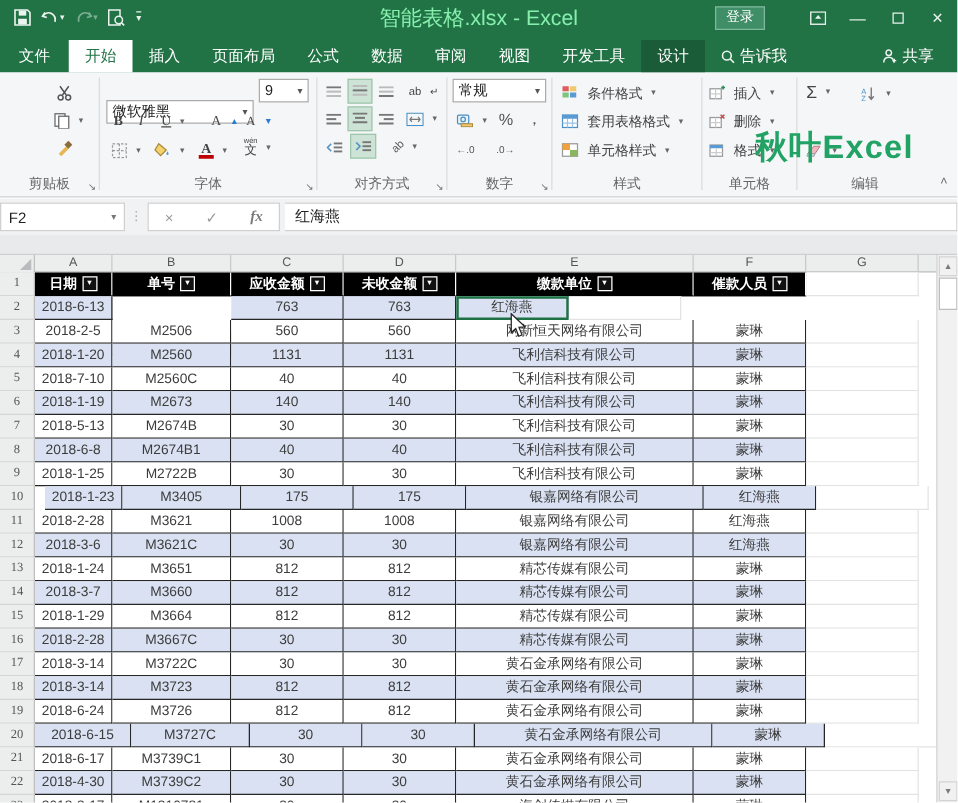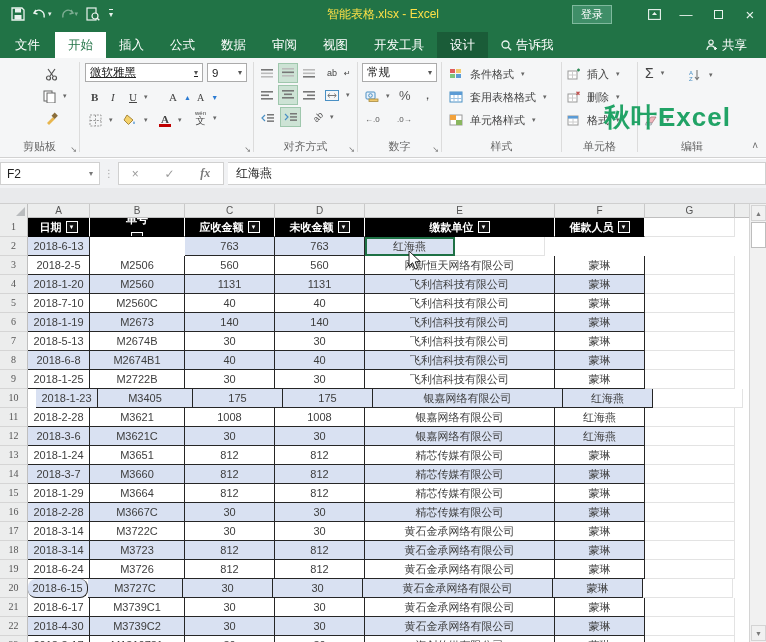--- a/index.html
+++ b/index.html
@@ -10,21 +10,21 @@
   html,body{width:766px;height:642px;overflow:hidden;background:#fff;}
   body{position:relative;font-size:12px;color:#333;}
 
   
   .titlebar{position:absolute;left:0;top:0;width:766px;height:28px;background:var(--accent);display:flex;align-items:center;color:#fff;}
   .qat{display:flex;align-items:center;gap:2px;padding-left:8px;}
   .qat .btn{display:flex;align-items:center;height:22px;padding:0 3px;cursor:default;}
   .qat svg{display:block;}
   .mini-caret{font-size:7px;color:#eaf3ee;margin-left:1px;}
   .dim{opacity:.45;}
-  .win-title{position:absolute;left:0;right:0;text-align:center;font-size:12px;color:#fde047;pointer-events:none;}
+  .win-title{position:absolute;left:0;right:0;text-align:center;font-size:17px;color:#86efac;pointer-events:none;}
   .win-ctrls{margin-left:auto;display:flex;align-items:center;height:28px;}
   .signin{background:var(--signin);border:1px solid #7fb99d;color:#fff;font-size:11px;height:19px;line-height:17px;padding:0 8px;margin-right:26px;}
   .wc{width:32px;height:28px;display:flex;align-items:center;justify-content:center;color:#eaf3ee;font-size:13px;}
   .wc .maxbox{width:9px;height:9px;border:1px solid #eaf3ee;display:block;}
   .wc.close{font-size:15px;}
 
   
   .tabrow{position:absolute;left:0;top:28px;width:766px;height:30px;background:var(--accent);display:flex;align-items:flex-end;color:#fff;}
   .tab{height:26px;line-height:26px;padding:0 13px;font-size:12.5px;cursor:default;white-space:nowrap;}
   .tab.file{padding:0 15px;}
@@ -133,20 +133,21 @@
         <span class="maxbox"></span>
       </span>
     <span class="wc close">×</span>
   </div>
 </div>
 
 <div class="tabrow">
   <span class="tab file">文件</span>
   <span class="tab active">开始</span>
   <span class="tab">插入</span>
+  <span class="tab">页面布局</span>
   <span class="tab">公式</span>
   <span class="tab">数据</span>
   <span class="tab">审阅</span>
   <span class="tab">视图</span>
   <span class="tab">开发工具</span>
   <span class="tab contextual">设计</span>
   <span class="tab tellme">
     <svg width="11" height="11" viewBox="0 0 11 11">
         <circle cx="4.5" cy="4.5" r="3.5" fill="none" stroke="#eaf3ee" stroke-width="1.3"></circle>
         <line x1="7.2" y1="7.2" x2="10.2" y2="10.2" stroke="#eaf3ee" stroke-width="1.4"></line>
@@ -183,21 +184,21 @@
           <path d="M2 11 L8 5 L10 7 L4 13 z" fill="#e8b64f"></path>
           <rect x="7.5" y="1.5" width="4.5" height="4.5" transform="rotate(45 9.7 3.7)" fill="#8a6d3b"></rect>
         </svg>
       </span>
     <div class="glabel">剪贴板</div>
     <span class="launcher">↘</span>
   </div>
   <div class="gdiv" style="left:79px;"></div>
 
   <div class="group" style="left:80px;width:173px;">
-    <div class="combo" style="position:absolute;left:5px;top:5px;width:118px;text-decoration:underline;">
+    <div class="combo" style="position:absolute;left:5px;top:22px;width:118px;">
         <span>微软雅黑</span>
         <span class="car">▾</span>
       </div>
     <div class="combo" style="position:absolute;left:127px;top:5px;width:40px;">
         <span>9</span>
         <span class="car">▾</span>
       </div>
     <span class="rbtn" style="position:absolute;left:8px;top:29px;">
         <span class="letterB">B</span>
       </span>
@@ -238,20 +239,21 @@
         </span>
         <span class="car">▾</span>
       </span>
     <span class="rbtn" style="position:absolute;left:112px;top:50px;">
         <span style="display:inline-block;text-align:center;line-height:6px;">
           <span style="font-size:6px;display:block;">wén</span>
           <span style="font-size:10px;display:block;line-height:10px;">文</span>
         </span>
         <span class="car">▾</span>
       </span>
+    <div class="glabel">字体</div>
     <span class="launcher">↘</span>
   </div>
   <div class="gdiv" style="left:253px;"></div>
 
   <div class="group" style="left:254px;width:103px;">
     <span class="rbtn" style="position:absolute;left:4px;top:6px;">
         <svg width="12" height="10" viewBox="0 0 12 10">
           <rect y="0" width="12" height="1.6" fill="#777"></rect>
           <rect y="3.5" width="12" height="1.6" fill="#bbb"></rect>
           <rect y="7" width="12" height="1.6" fill="#bbb"></rect>
@@ -482,21 +484,21 @@
       <div class="colh" style="width: 90px;">F</div>
       <div class="colh" style="width: 90px;">G</div>
     </div>
   <div id="rows">
       <div class="grid-row">
         <div class="rownum">1</div>
         <div class="cell hdr" style="width: 62px;">
           <span>日期</span>
           <span class="filterbtn">▼</span>
         </div>
-        <div class="cell hdr" style="width: 95px; flex-direction: column;">
+        <div class="cell hdr" style="width: 95px;">
           <span>单号</span>
           <span class="filterbtn">▼</span>
         </div>
         <div class="cell hdr" style="width: 90px;">
           <span>应收金额</span>
           <span class="filterbtn">▼</span>
         </div>
         <div class="cell hdr" style="width: 90px;">
           <span>未收金额</span>
           <span class="filterbtn">▼</span>
@@ -685,21 +687,21 @@
         <div class="cell" style="width: 62px;">2018-6-24</div>
         <div class="cell" style="width: 95px;">M3726</div>
         <div class="cell" style="width: 90px;">812</div>
         <div class="cell" style="width: 90px;">812</div>
         <div class="cell" style="width: 190px;">黄石金承网络有限公司</div>
         <div class="cell" style="width: 90px;">蒙琳</div>
         <div class="cell gcol" style="width: 90px;"></div>
       </div>
       <div class="grid-row">
         <div class="rownum">20</div>
-        <div class="cell band" style="width: 60px; border-radius: 8px;">2018-6-15</div>
+        <div class="cell band" style="width: 77px;">2018-6-15</div>
         <div class="cell band" style="width: 95px;">M3727C</div>
         <div class="cell band" style="width: 90px;">30</div>
         <div class="cell band" style="width: 90px;">30</div>
         <div class="cell band" style="width: 190px;">黄石金承网络有限公司</div>
         <div class="cell band" style="width: 90px;">蒙琳</div>
         <div class="cell gcol" style="width: 90px;"></div>
       </div>
       <div class="grid-row">
         <div class="rownum">21</div>
         <div class="cell" style="width: 62px;">2018-6-17</div>

